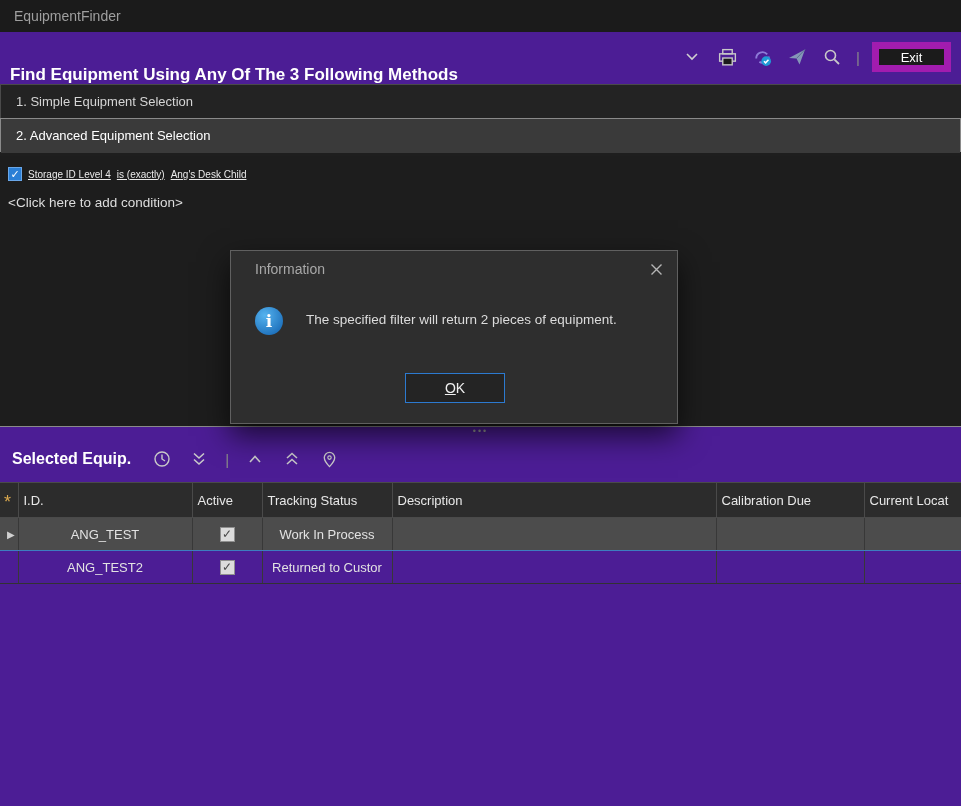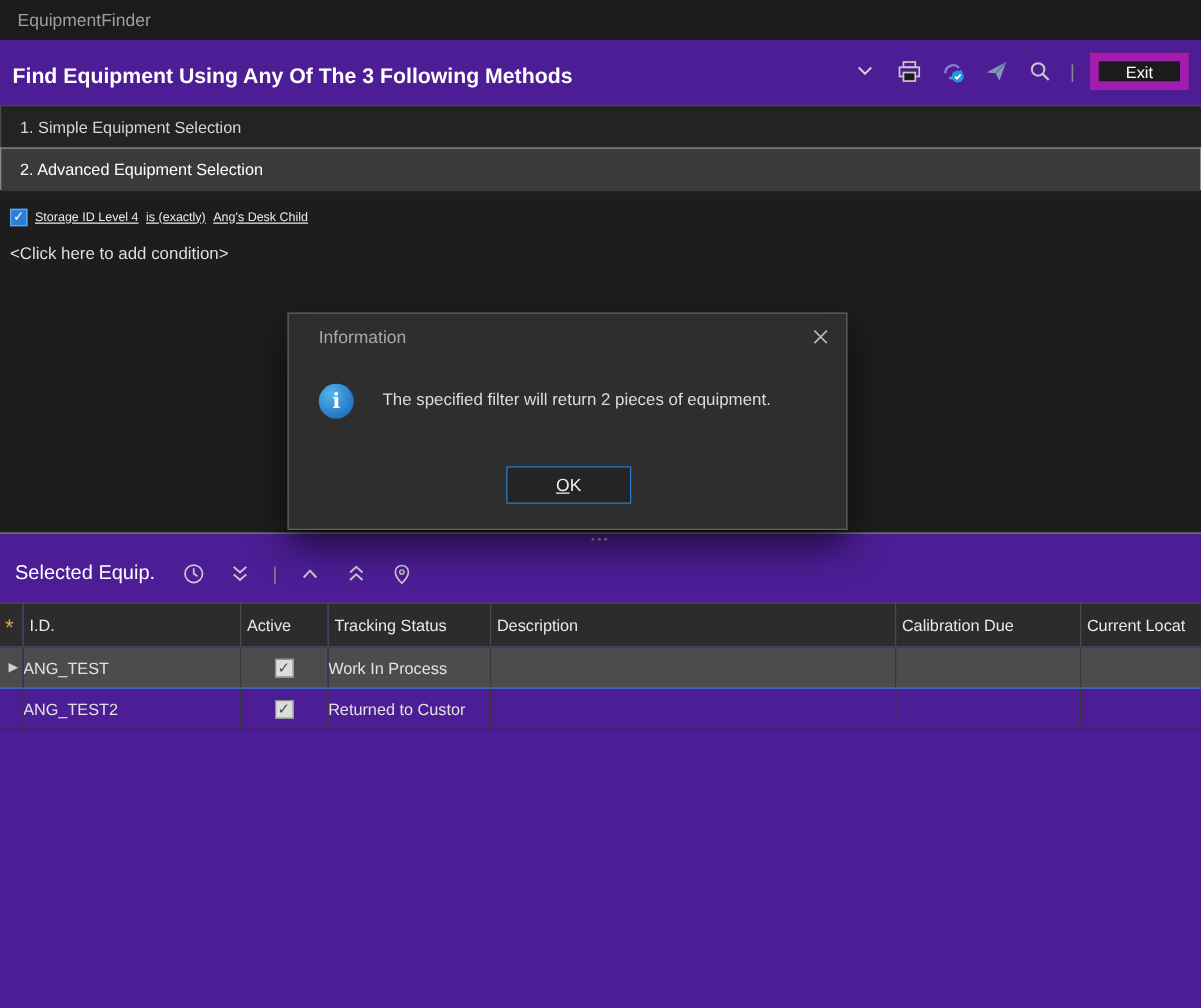--- a/index.html
+++ b/index.html
@@ -11,21 +11,21 @@
     font-size: 13px;
     overflow: hidden;
   }
   .window { position: relative; width: 961px; height: 806px; background: #4c1d95; overflow: hidden; }
 
   
   .titlebar { position: absolute; top: 0; left: 0; right: 0; height: 32px; line-height: 32px; padding-left: 14px; color: #9f9f9f; font-size: 14px; background: #1b1b1b; }
 
   
   .header { position: absolute; top: 32px; left: 0; right: 0; height: 50px; }
-  .page-title { position: absolute; left: 10px; top: 4px; height: 50px; line-height: 50px; font-size: 17px; font-weight: bold; color: #ffffff; white-space: nowrap; }
+  .page-title { position: absolute; left: 10px; top: 18px; height: 50px; line-height: 50px; font-size: 17px; font-weight: bold; color: #ffffff; white-space: nowrap; }
   .header-icons { position: absolute; right: 10px; top: 0; height: 50px; display: flex; align-items: center; gap: 11px; }
   .icon-btn { display: inline-flex; align-items: center; justify-content: center; width: 24px; height: 24px; cursor: pointer; }
   .sep { color: #8a8a8a; font-size: 15px; padding: 0 1px; }
   .exit-btn {
     width: 79px; height: 30px; background: #1b1b1b; border: 7px solid #a21caf;
     color: #ffffff; font-size: 13px; font-family: "Liberation Sans", sans-serif; cursor: pointer;
   }
 
   
   .tabstrip { position: absolute; top: 84px; left: 0; right: 0; height: 34px; display: flex; border-bottom: 1px solid #6e6e6e; flex-direction: column; }
@@ -51,32 +51,32 @@
   .cb { width: 14px; height: 14px; background: #2b7fd6; border: 1px solid #6aa7e8; color: #ffffff; font-size: 11px; line-height: 12px; text-align: center; display: inline-block; cursor: pointer; }
   .link { color: #eaeaea; text-decoration: underline; font-size: 10px; cursor: pointer; white-space: nowrap; }
   .add-condition { margin-top: 11px; color: #dedede; font-size: 13.5px; cursor: pointer; }
 
   
   .splitter { position: absolute; top: 427px; left: 0; right: 0; height: 11px; text-align: center; cursor: row-resize; }
   .splitter span { color: #9a9a9a; font-size: 9px; letter-spacing: 2px; line-height: 9px; vertical-align: top; }
 
   
   .selected-header { position: absolute; top: 440px; left: 0; right: 0; height: 38px; display: flex; align-items: center; padding-left: 12px; gap: 13px; }
-  .sel-title { font-size: 16px; font-weight: normal; color: #ffffff; margin-right: 6px; }
+  .sel-title { font-size: 16px; font-weight: bold; color: #ffffff; margin-right: 6px; }
 
   
   .grid { position: absolute; top: 482px; left: 0; width: 961px; border-collapse: collapse; table-layout: fixed; }
   .grid th {
     height: 35px; background: #2c2c2c; color: #e8e8e8; font-weight: normal; font-size: 13px;
     text-align: left; padding-left: 5px; border: 1px solid #4a4a4a; border-left: none; white-space: nowrap; overflow: hidden;
   }
   .grid th.col-ind { padding-left: 4px; }
   .grid td {
     height: 33px; border-right: 1px solid #383838; border-bottom: 1px solid #323232;
-    padding-left: 0; color: #e2e2e2; font-size: 13px; white-space: nowrap; overflow: hidden;
+    padding-left: 0; color: #e2e2e2; font-size: 13px; white-space: nowrap; overflow: hidden; text-align: center;
   }
   .grid td.col-ind { padding-left: 4px; color: #d0d0d0; font-size: 10px; text-align: center; }
   .grid tr.selected td { background: #4c4c4c; border-bottom: 1px solid #3d7dc0; }
   .star { color: #d9a84e; font-size: 18px; line-height: 10px; display: inline-block; transform: translateY(3px); }
   .grid-checkbox {
     width: 15px; height: 15px; margin: 0 auto; background: #dcdcdc; border: 1px solid #8f8f8f;
     color: #4a4a4a; font-size: 12px; line-height: 13px; text-align: center; cursor: pointer;
   }
   td.cell-center { padding-left: 0; text-align: center; }
 

